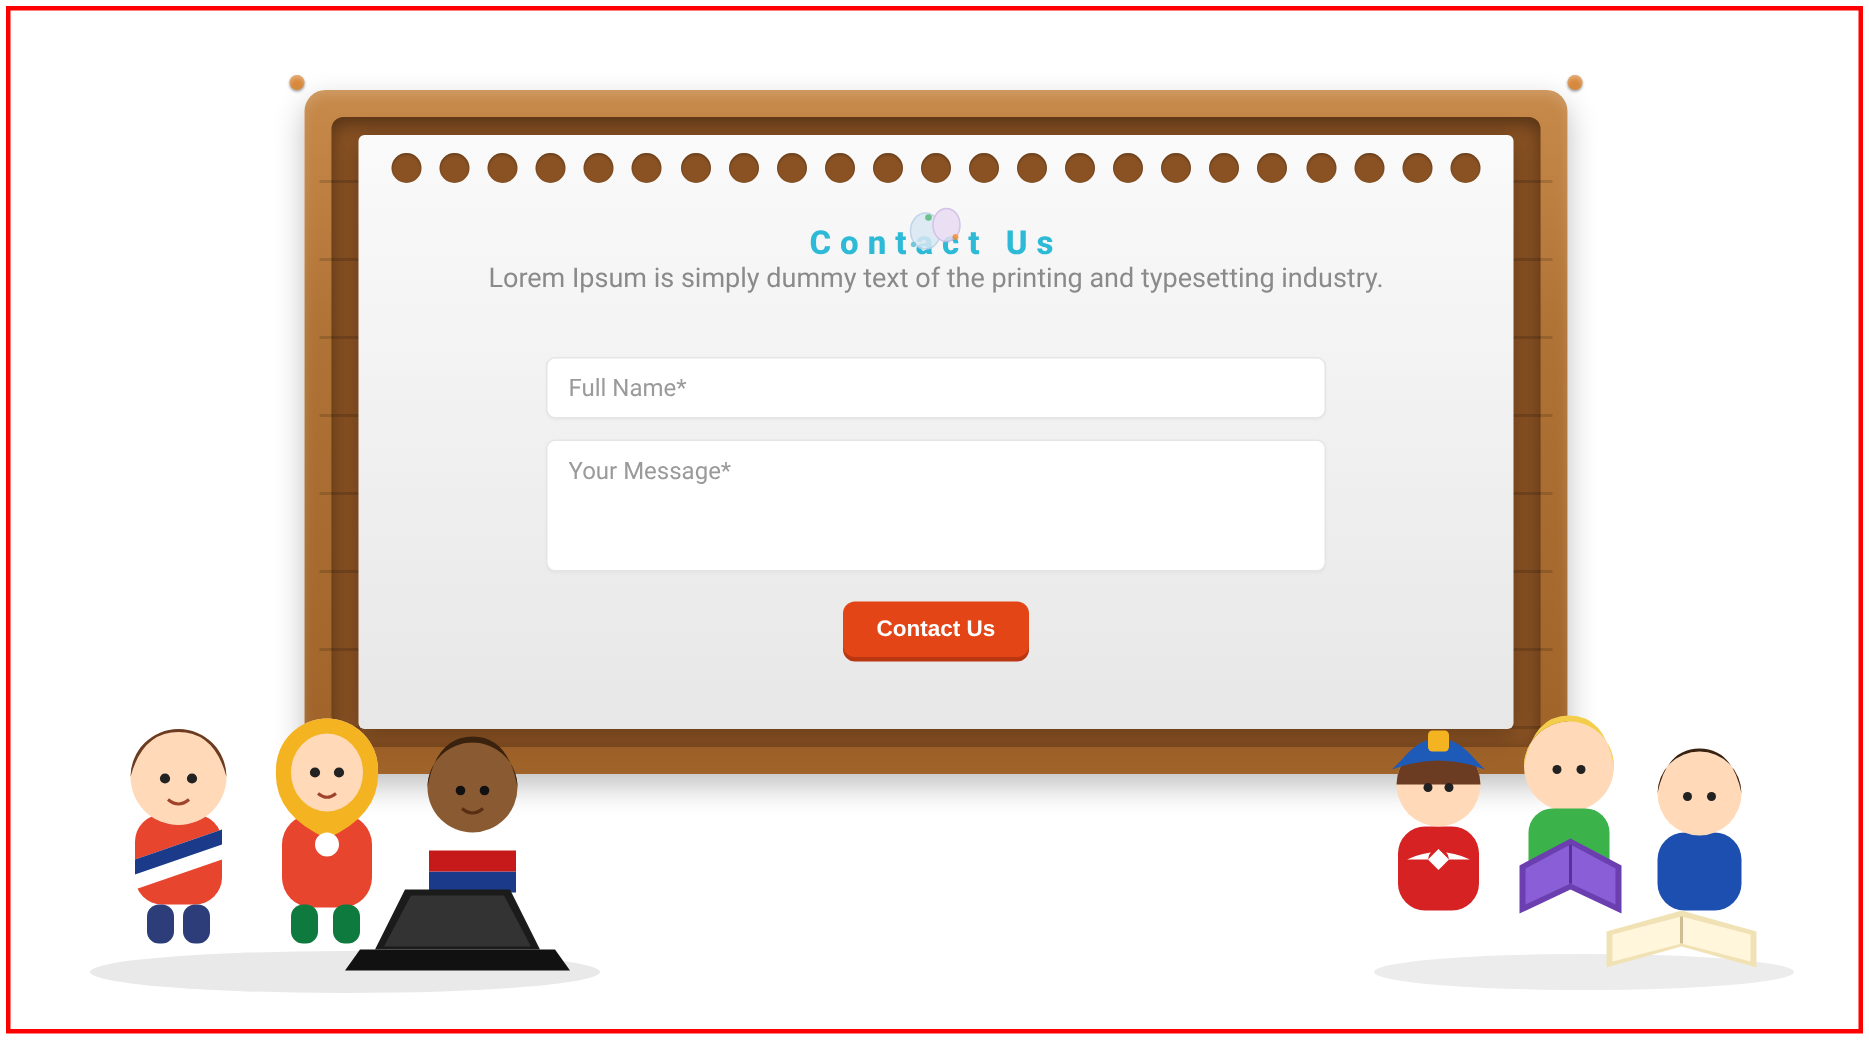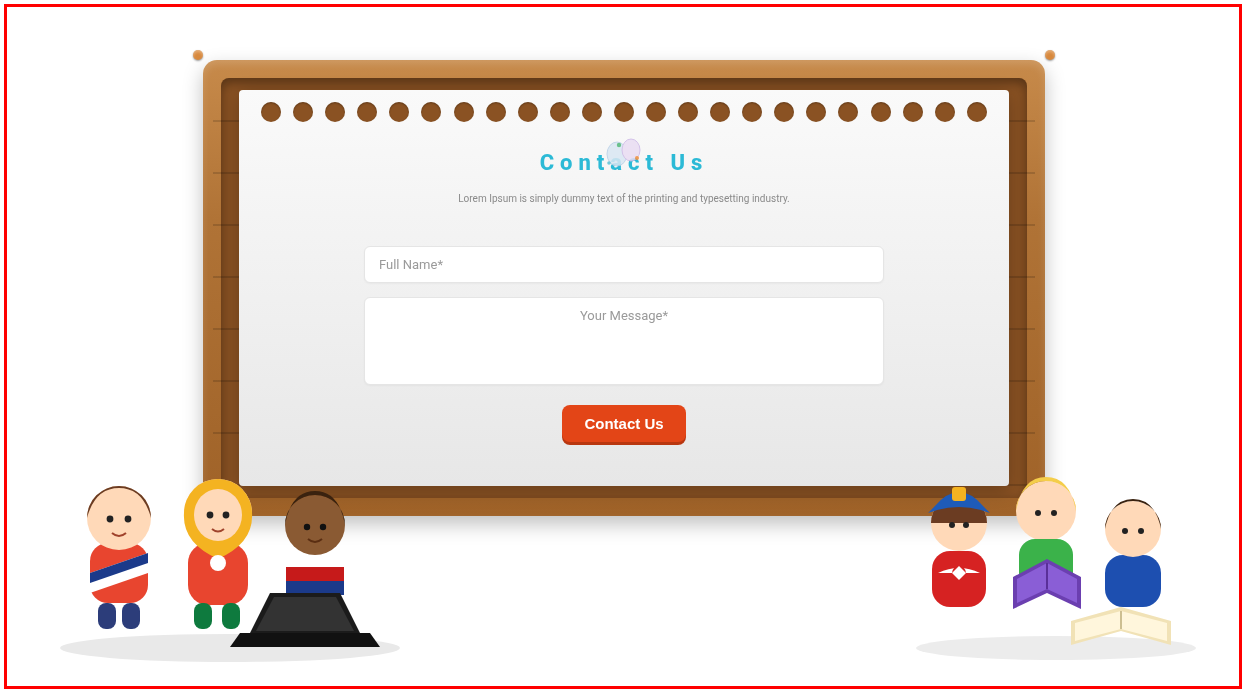--- a/index.html
+++ b/index.html
@@ -85,42 +85,41 @@
     .title {
       color: #2cbad6;
       font-weight: 800;
       letter-spacing: 6px;
       font-size: 22px;
       text-transform: none;
       margin-top: 2px;
     }
     .subtitle {
       color: #8a8a8a;
-      font-size: 10px;
-      margin-top: 18px;
+      font-size: 18px;
       text-align: center;
     }
     .form {
       width: 520px;
       margin-top: 42px;
       display: flex; flex-direction: column; gap: 14px;
     }
     .field, .area {
       width: 100%;
       background: #ffffff;
       border: 1px solid #e5e5e5;
       border-radius: 6px;
       padding: 10px 14px;
-      font-size: 13px;
+      font-size: 16px;
       color: #444;
       box-shadow: 0 1px 2px rgba(0,0,0,.04);
       font-family: inherit;
     }
     .field::placeholder, .area::placeholder { color: #9a9a9a; }
-    .area { height: 88px; resize: none; text-align: center; }
+    .area { height: 88px; resize: none; }
     .submit {
       margin-top: 20px;
       background: #e34517;
       color: #fff;
       border: none;
       border-radius: 8px;
       padding: 10px 22px;
       font-size: 15px;
       font-weight: 600;
       cursor: pointer;

